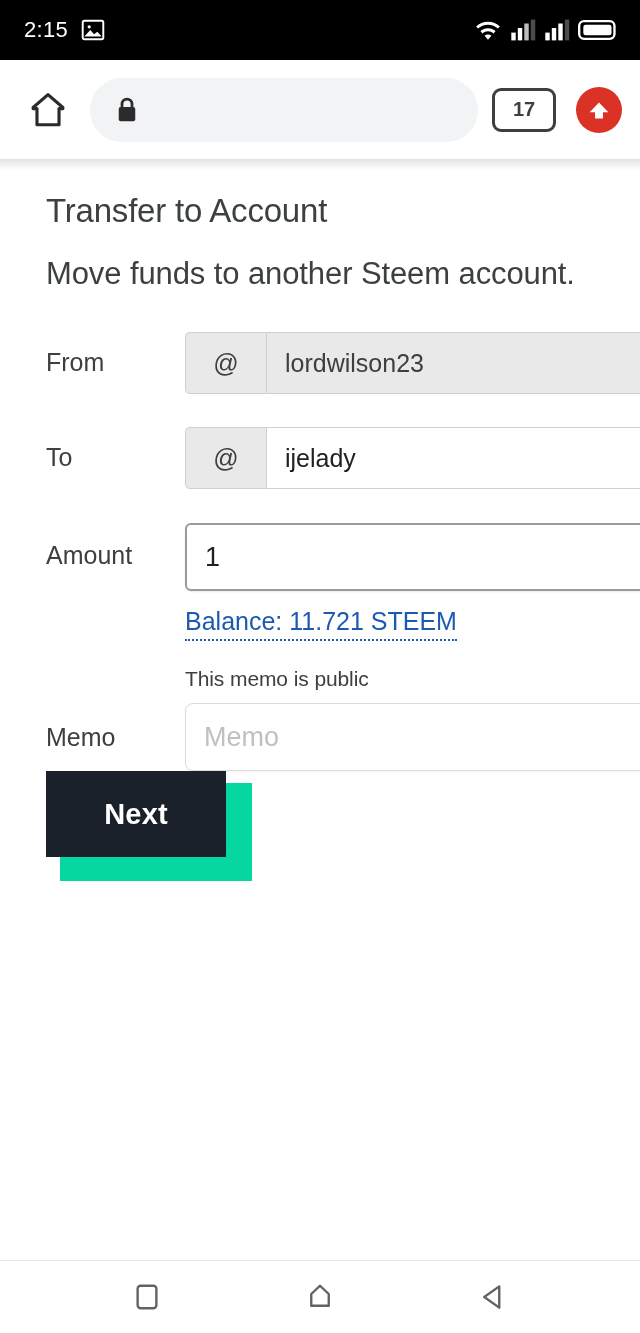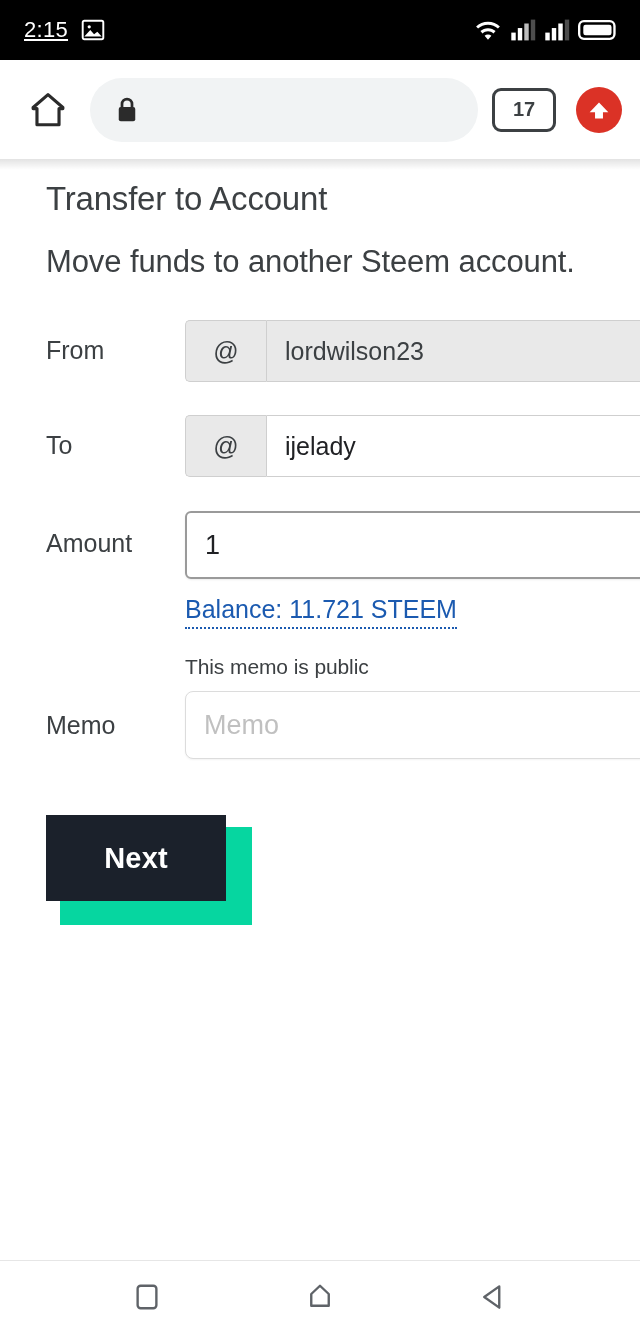--- a/index.html
+++ b/index.html
@@ -15,21 +15,20 @@
     background: #ffffff;
     display: flex; flex-direction: column;
   }
 
   
   .statusbar {
     height: 60px; background: #000000;
     display: flex; align-items: center;
     padding: 0 22px 0 24px; flex: 0 0 60px;
     color: #ffffff;
-    text-decoration: underline;
   }
   .sb-left { display: flex; align-items: center; gap: 12px; }
   .sb-clock { font-size: 22px; letter-spacing: .3px; color: #ffffff; }
   .sb-right { margin-left: auto; display: flex; align-items: center; gap: 8px; }
   .ico { display: inline-flex; align-items: center; justify-content: center; }
 
   
   .browserbar {
     height: 100px; background: #ffffff; flex: 0 0 100px;
     display: flex; align-items: center; gap: 0px;
@@ -62,21 +61,21 @@
   
   .page {
     position: relative; flex: 1 1 auto; background: #ffffff;
     overflow: hidden;
   }
   .page::before {
     content: ""; position: absolute; top: 0; left: 0; right: 0; height: 10px;
     background: linear-gradient(to bottom, rgba(0,0,0,.10), rgba(0,0,0,0));
     pointer-events: none;
   }
-  .content { padding: 20px 0 0 46px; }
+  .content { padding: 32px 0 0 46px; }
 
   .page-title {
     font-size: 33px; font-weight: normal; color: #3c4043;
     letter-spacing: -0.2px; margin-bottom: 26px;
   }
   .page-sub {
     font-size: 31px; color: #3c4043; margin-bottom: 40px; letter-spacing: -0.1px;
   }
 
   
@@ -124,21 +123,21 @@
     border-bottom: 2px dotted #1b5ab0; padding-bottom: 3px; cursor: pointer;
   }
   .memo-hint {
     font-size: 21px; color: #3c4043; margin-bottom: 12px; letter-spacing: -0.1px;
   }
 
   .spacer-from { height: 33px; }
   .spacer-to { height: 34px; }
 
   
-  .btn-wrap { margin-top: 56px; position: relative; width: 192px; height: 98px; }
+  .btn-wrap { position: relative; width: 192px; height: 98px; }
   .btn-shadow {
     position: absolute; left: 14px; top: 12px; width: 192px; height: 98px;
     background: #06d6a0;
   }
   .btn-next {
     position: absolute; left: 0; top: 0; width: 180px; height: 86px;
     background: #1b212b; color: #ffffff; border: none;
     font-family: "Liberation Sans", sans-serif; font-size: 29px; font-weight: bold;
     cursor: pointer; letter-spacing: .2px;
   }

